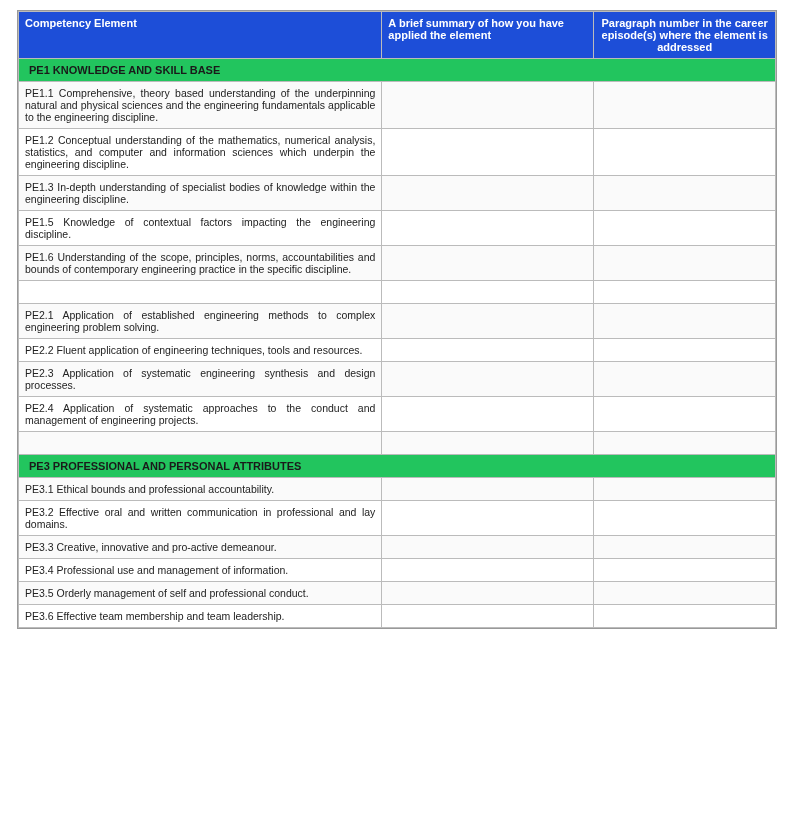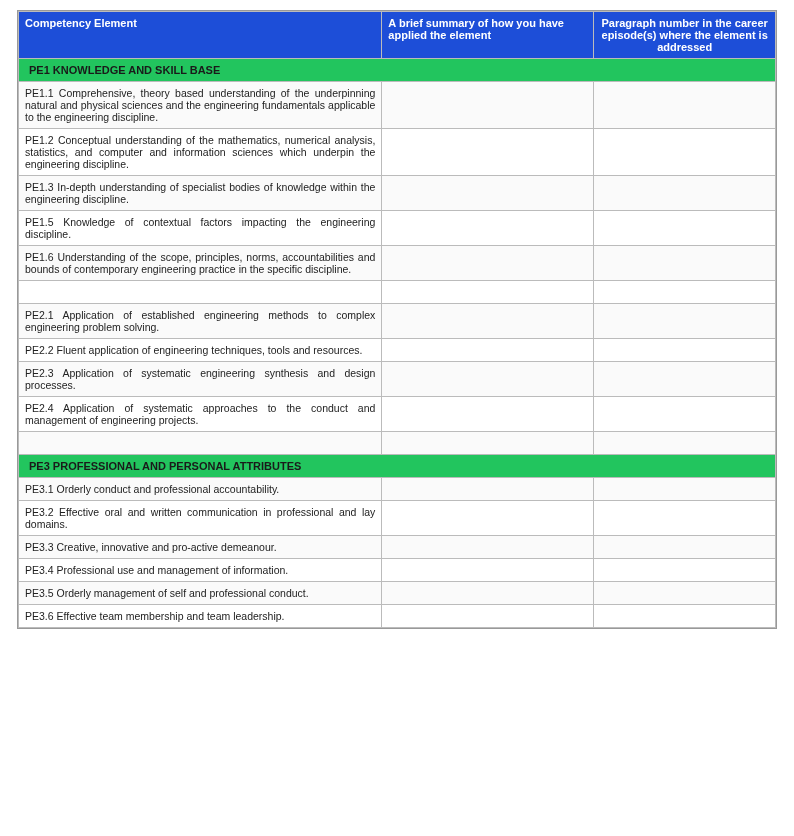--- a/index.html
+++ b/index.html
@@ -134,21 +134,21 @@
         </tr>
         <tr class="data-row">
           <td>&nbsp;</td>
           <td>&nbsp;</td>
           <td>&nbsp;</td>
         </tr>
         <tr class="section-header">
           <td colspan="3">PE3 PROFESSIONAL AND PERSONAL ATTRIBUTES</td>
         </tr>
         <tr class="data-row">
-          <td>PE3.1 Orderly conduct and professional accountability.</td>
+          <td>PE3.1 Ethical bounds and professional accountability.</td>
           <td></td>
           <td></td>
         </tr>
         <tr class="data-row">
           <td>PE3.2 Effective oral and written communication in professional and lay domains.</td>
           <td></td>
           <td></td>
         </tr>
         <tr class="data-row">
           <td>PE3.3 Creative, innovative and pro-active demeanour.</td>

